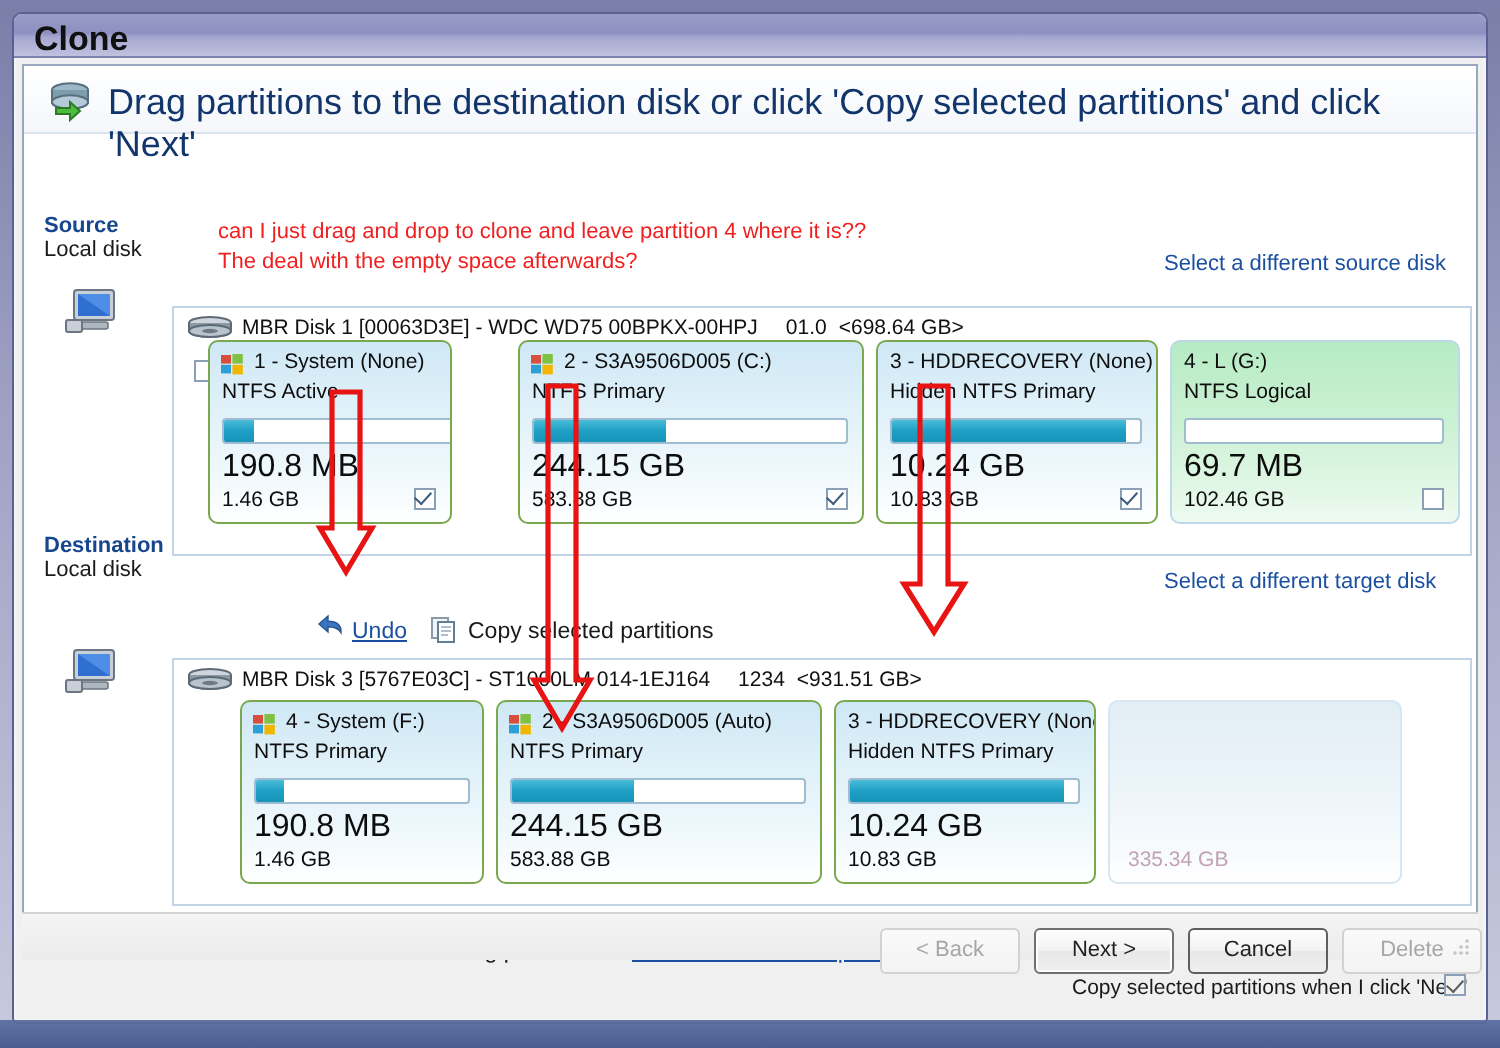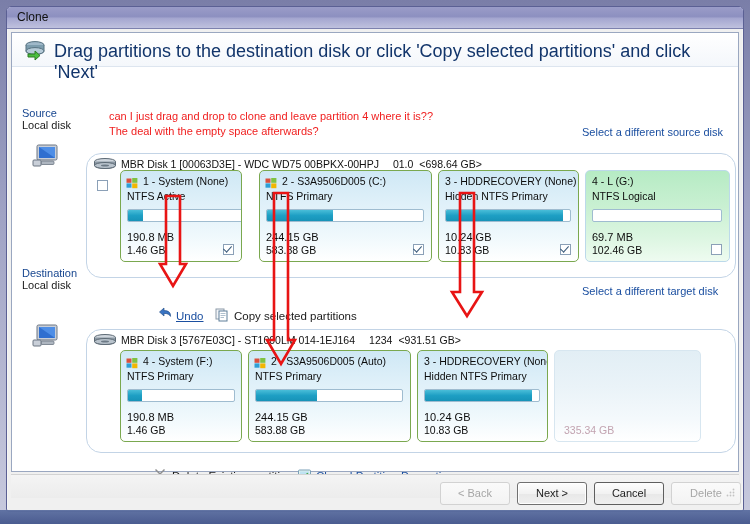--- a/index.html
+++ b/index.html
@@ -27,21 +27,21 @@
     overflow: hidden;
   }
   .titlebar {
     height: 22px;
     background: linear-gradient(to bottom,#9a9cc8 0%, #8d90c0 45%, #a5a7d0 55%, #bfc1de 100%);
     border-bottom: 1px solid #7d81ae;
     position: relative;
   }
   .titlebar .title {
     position: absolute; left: 10px; top: 3px;
-    font-size: 12px; color: #101010;
+    font-size: 17px; color: #101010; font-weight: bold;
   }
   .clientarea {
     position: absolute;
     left: 4px; top: 25px;
     width: 728px; height: 440px;
     background: #ffffff;
     border: 1px solid #9aa7c0;
   }
   
   .banner {
@@ -58,35 +58,35 @@
   
   .anno {
     position: absolute;
     color: #f02020; font-size: 11px;
     white-space: nowrap;
   }
   .anno1 { left: 97px; top: 77px; }
   .anno2 { left: 97px; top: 92px; }
   
   .seclabel { position: absolute; font-size: 11px; }
-  .seclabel .bold { color: #17468f; font-weight: normal; display:block; }
+  .seclabel .bold { color: #17468f; font-weight: bold; display:block; }
   .seclabel .sub { color: #1a1a1a; display:block; }
   .pcicon { position: absolute; }
   
   .disklink {
     position: absolute;
     font-size: 11px; color: #1b4fa0;
     cursor: pointer; white-space: nowrap;
   }
   
   .diskpanel {
     position: absolute;
     background: #ffffff;
     border: 1px solid #c3d4e6;
-    border-radius: 15px;
+    border-radius: 0;
   }
   .hdd { position: absolute; left: 6px; top: 3px; }
   .hdrtext { position:absolute; top:4px; left:34px; font-size:10.5px; color:#111; white-space:nowrap;}
   .hdrtext .gap { display:inline-block; width:14px; }
   .diskcheck {
     position: absolute;
     width: 11px; height: 11px;
     border: 1px solid #8ba0b7;
     background: #fff;
   }
@@ -123,21 +123,21 @@
     border: 1px solid #9fbcd0;
     border-radius: 2px;
     overflow: hidden;
   }
   .part .bar .fill {
     height: 100%;
     background: linear-gradient(to bottom,#49bdd8 0%, #1e9fc4 50%, #1793b8 100%);
   }
   .part .used {
     position: absolute; left: 6px; bottom: 18px;
-    font-size: 11px; color: #0d0d0d;
+    font-size: 16px; color: #0d0d0d;
   }
   .part .total {
     position: absolute; left: 6px; bottom: 5px;
     font-size: 10.5px; color: #0d0d0d;
   }
   .part .freelbl {
     position: absolute; left: 9px; bottom: 5px;
     font-size: 10.5px; color: #c2a3b0;
   }
   .part .pcheck {
@@ -188,21 +188,21 @@
     position: absolute;
     left: 2px; top: 0px;
     width: 4px; height: 7px;
     border: solid #5a5a5a;
     border-width: 0 1.4px 1.4px 0;
     transform: rotate(42deg);
   }
   
   .btnbar {
     position: absolute;
-    left: 4px; top: 467px;
+    left: 4px; top: 449px;
     width: 728px; height: 24px;
     background: linear-gradient(to bottom,#f4f4f4 0%, #ececec 100%);
     border-top: 1px solid #d3d3d3;
   }
   .btn {
     position: absolute; top: 7px;
     height: 23px;
     border: 1px solid #b3b3b3;
     border-radius: 3px;
     background: linear-gradient(to bottom,#fdfdfd 0%,#f2f2f2 50%,#e8e8e8 51%,#efefef 100%);
@@ -282,21 +282,21 @@
             <ellipse cx="12" cy="4.5" rx="10.5" ry="3" fill="#cfd6dd" stroke="#5d6a75" stroke-width="1"></ellipse>
             <path d="M1.5 4.5 v4 a10.5 3 0 0 0 21 0 v-4" fill="#8d9aa5" stroke="#5d6a75" stroke-width="1"></path>
             <ellipse cx="12" cy="8.5" rx="10.5" ry="3" fill="#b9c3cc" stroke="#5d6a75" stroke-width="1"></ellipse>
             <ellipse cx="12" cy="8.5" rx="4" ry="1.1" fill="#6d7a86"></ellipse>
           </svg>
         </span>
         <span class="hdrtext"><span>MBR Disk 1 [00063D3E] - WDC WD75 00BPKX-00HPJ</span><span class="gap"></span><span>01.0</span><span class="gap" style="width:6px"></span><span>&lt;698.64 GB&gt;</span></span>
 
         <div class="diskcheck" style="left:10px; top:26px;"></div>
 
-        <div class="part" style="left:33px; top:16px; width:122px; height:92px;">
+        <div class="part" style="left:17px; top:16px; width:122px; height:92px;">
           <span class="picon">
             <svg width="12" height="12" viewBox="0 0 12 12">
               <rect x="0.5" y="1.5" width="5" height="4.3" fill="#d94f3d"></rect>
               <rect x="6.2" y="1" width="5.2" height="4.8" fill="#7fc242"></rect>
               <rect x="0.5" y="6.4" width="5" height="4.3" fill="#2e9fd6"></rect>
               <rect x="6.2" y="6.4" width="5.2" height="4.8" fill="#f2b600"></rect>
             </svg>
           </span>
           <span class="ptitle ind">1 - System (None)</span>
           <span class="ptype">NTFS Active</span>

